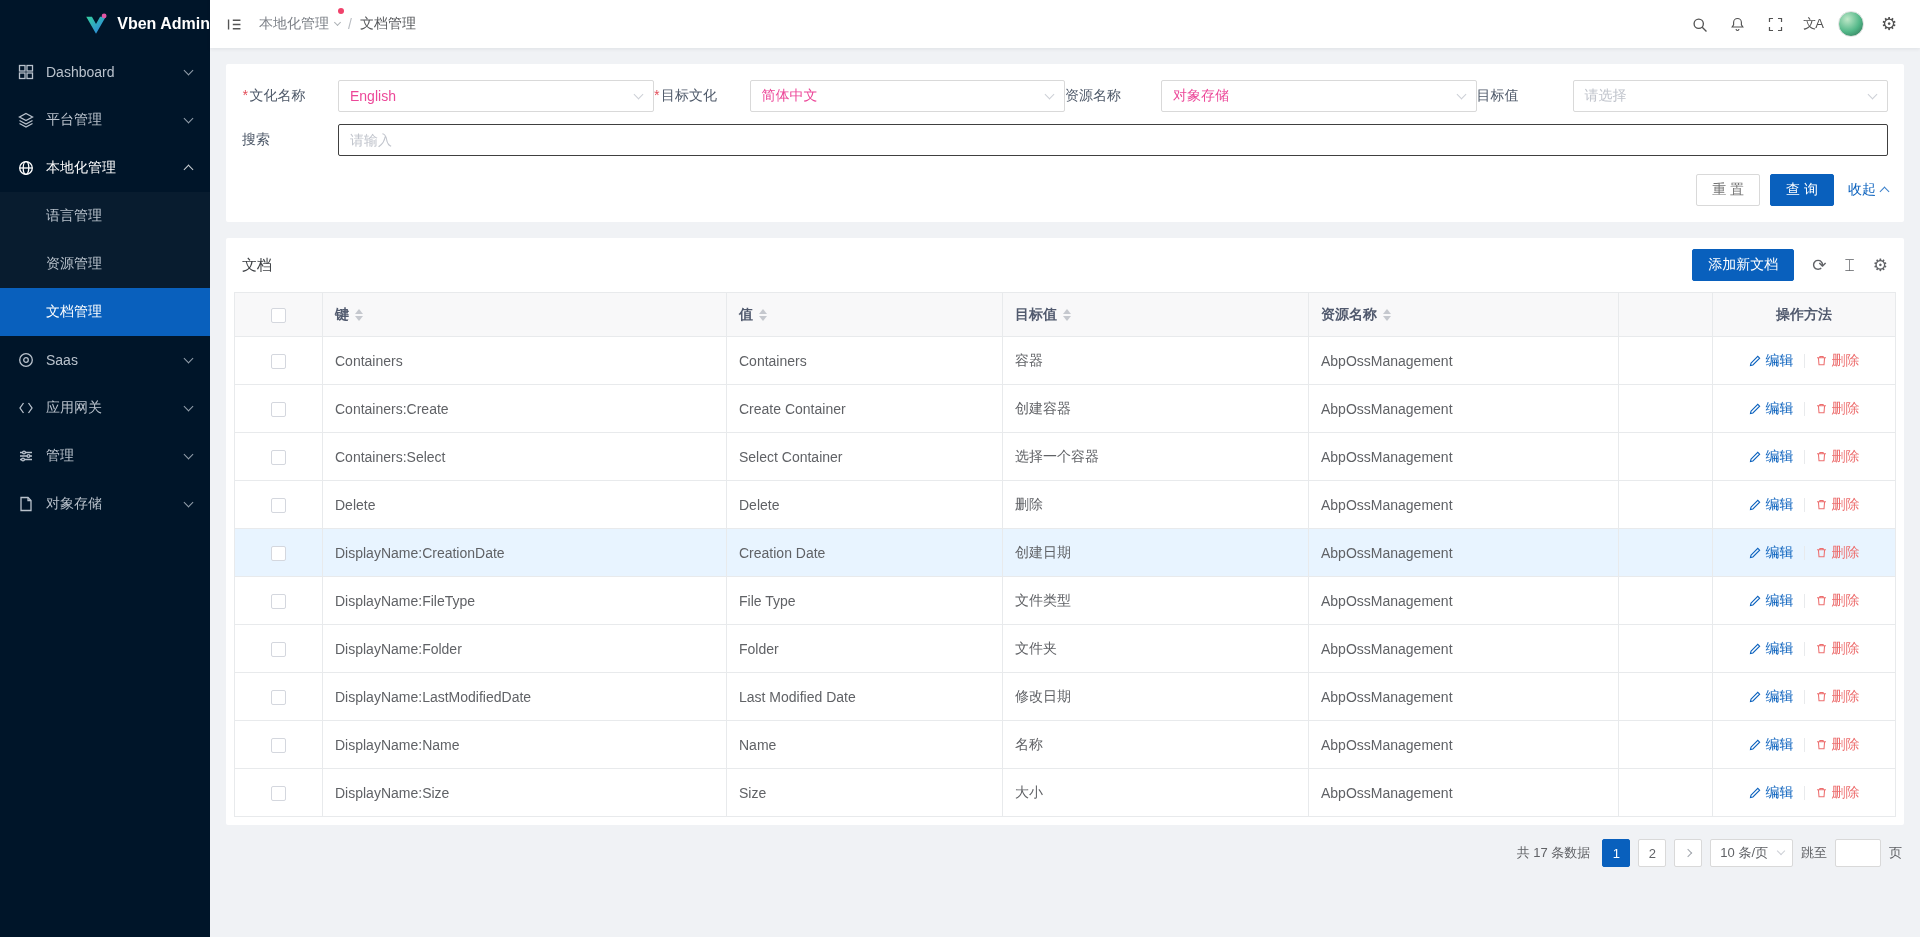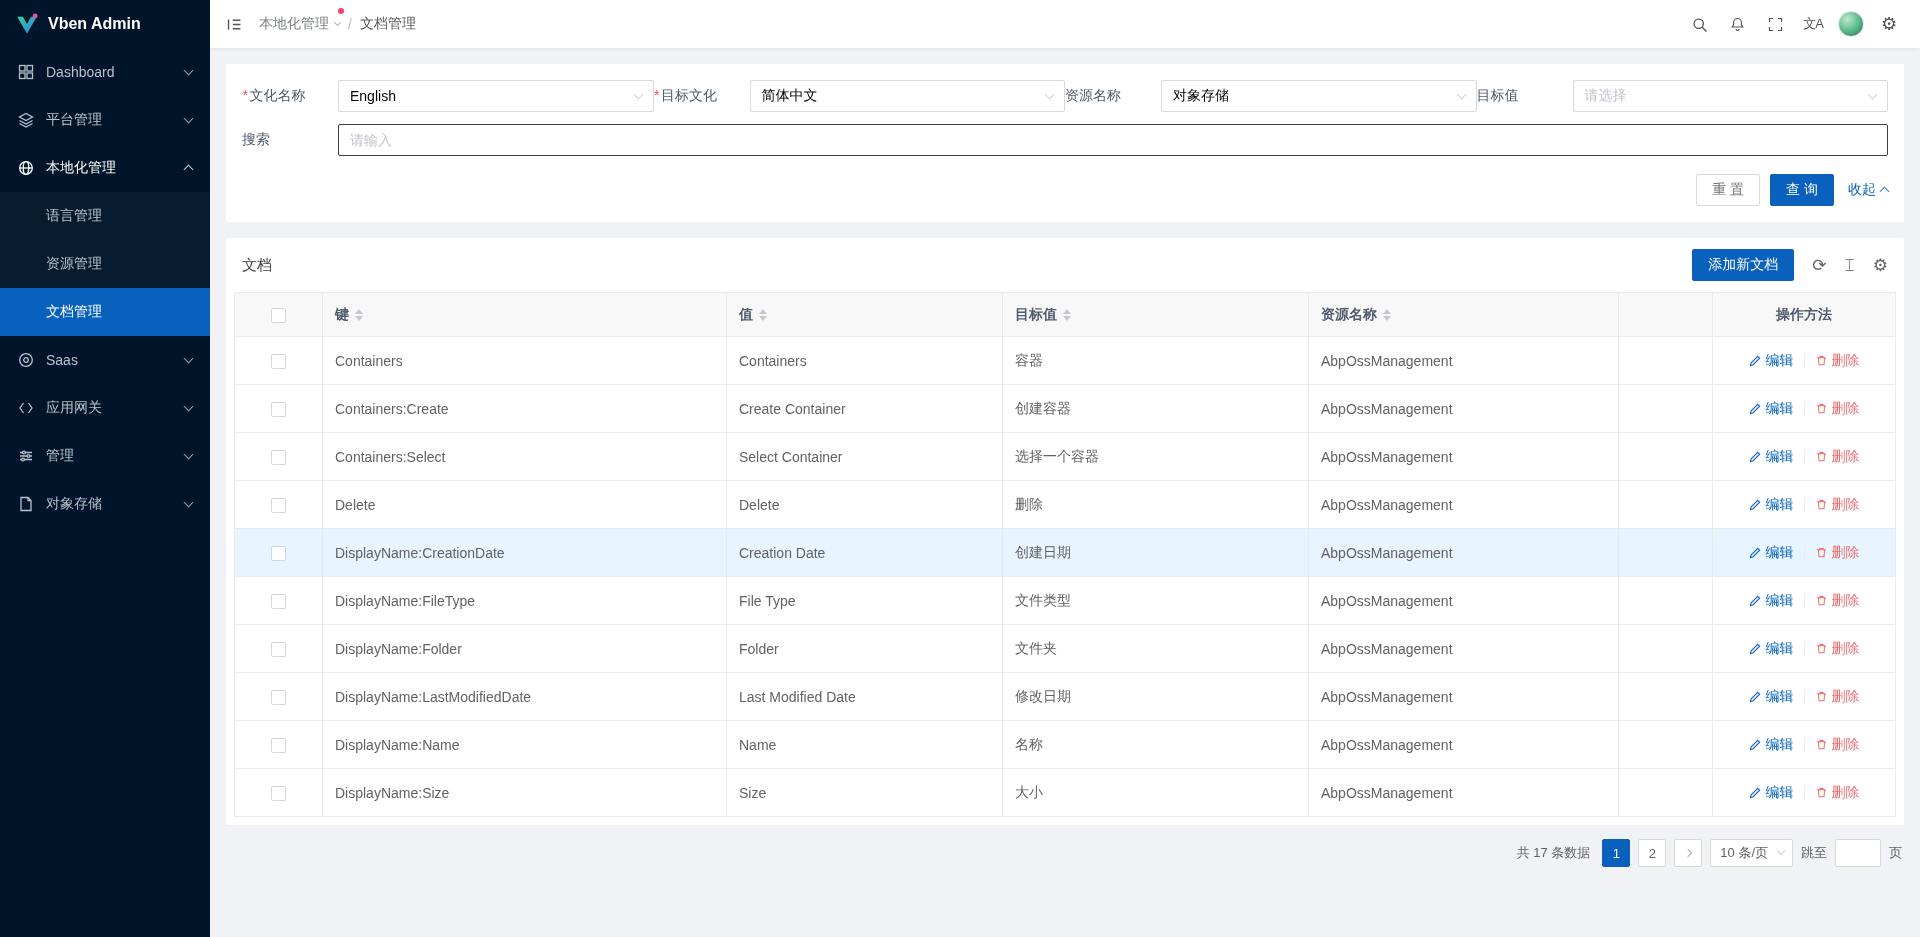--- a/index.html
+++ b/index.html
@@ -6,21 +6,21 @@
   html,body { width:1920px; height:937px; }
   body {
     display:flex;
     font-family:"Liberation Sans","DejaVu Sans",sans-serif;
     font-size:14px; color:#333;
     background:#f0f2f5; overflow:hidden;
   }
 
   
   .sidebar { width:210px; min-width:210px; height:100%; background:#001529; display:flex; flex-direction:column; }
-  .logo { height:48px; display:flex; align-items:center; gap:8px; padding-left:14px; cursor:pointer; }
+  .logo { height:48px; display:flex; align-items:center; gap:8px; padding-left:14px; cursor:pointer;justify-content:flex-end; }
   .logo-text { color:#fff; font-size:16px; font-weight:700; }
   .menu { flex:1; }
   .menu-item { height:48px; display:flex; align-items:center; gap:12px; padding:0 18px; color:#b9c2cc; cursor:pointer; }
   .menu-item svg { width:16px; height:16px; flex:none; }
   .menu-label { flex:1; white-space:nowrap; }
   .menu-item.active-parent { color:#fff; }
   .submenu { background:rgba(255,255,255,0.03); }
   .submenu-item { height:48px; display:flex; align-items:center; padding-left:46px; color:#b9c2cc; cursor:pointer; }
   .submenu-item.active { background:#0960bd; color:#fff; }
 
@@ -51,21 +51,21 @@
   .card { background:#fff; border-radius:2px; }
 
   
   .filter-card { padding:16px 16px 16px; }
   .f-row { display:flex; align-items:center; }
   .f-row + .f-row { margin-top:12px; }
   .f-field { flex:1; display:flex; align-items:center; min-width:0; }
   .f-field.wide { flex:none; width:100%; }
   .f-label { width:96px; flex:none; text-align:left; padding-right:8px; color:#4e5969; white-space:nowrap; }
   .req { color:#e34d59; margin-right:2px; }
-  .select { position:relative; flex:1; height:32px; border:1px solid #d9d9d9; border-radius:2px; background:#fff; display:flex; align-items:center; padding:0 26px 0 11px; color:#000000; cursor:pointer; min-width:0; }
+  .select { position:relative; flex:1; height:32px; border:1px solid #d9d9d9; border-radius:2px; background:#fff; display:flex; align-items:center; padding:0 26px 0 11px; color:#ec4899; cursor:pointer; min-width:0; }
   .select .sel-cv { position:absolute; right:11px; top:13px; color:#c0c4cc; }
   .select.placeholder { color:#c0c4cc; }
   .text-input { flex:1; height:32px; border:1px solid #404040; border-radius:2px; padding:0 11px; font-size:14px; color:#333; font-family:inherit; outline:none; }
   .text-input::placeholder { color:#c0c4cc; }
   .f-actions { display:flex; justify-content:flex-end; align-items:center; gap:10px; margin-top:18px; }
   .btn { height:32px; padding:0 15px; border-radius:2px; font-size:14px; display:inline-flex; align-items:center; justify-content:center; cursor:pointer; border:1px solid #d9d9d9; background:#fff; color:#737373; white-space:nowrap; }
   .btn-primary { background:#0960bd; border-color:#0960bd; color:#fff; }
   .collapse-link { color:#0960bd; display:inline-flex; align-items:center; gap:5px; cursor:pointer; margin-left:4px; }
   .collapse-link .cv { border-color:#0960bd; border-width:1.5px; }
 

